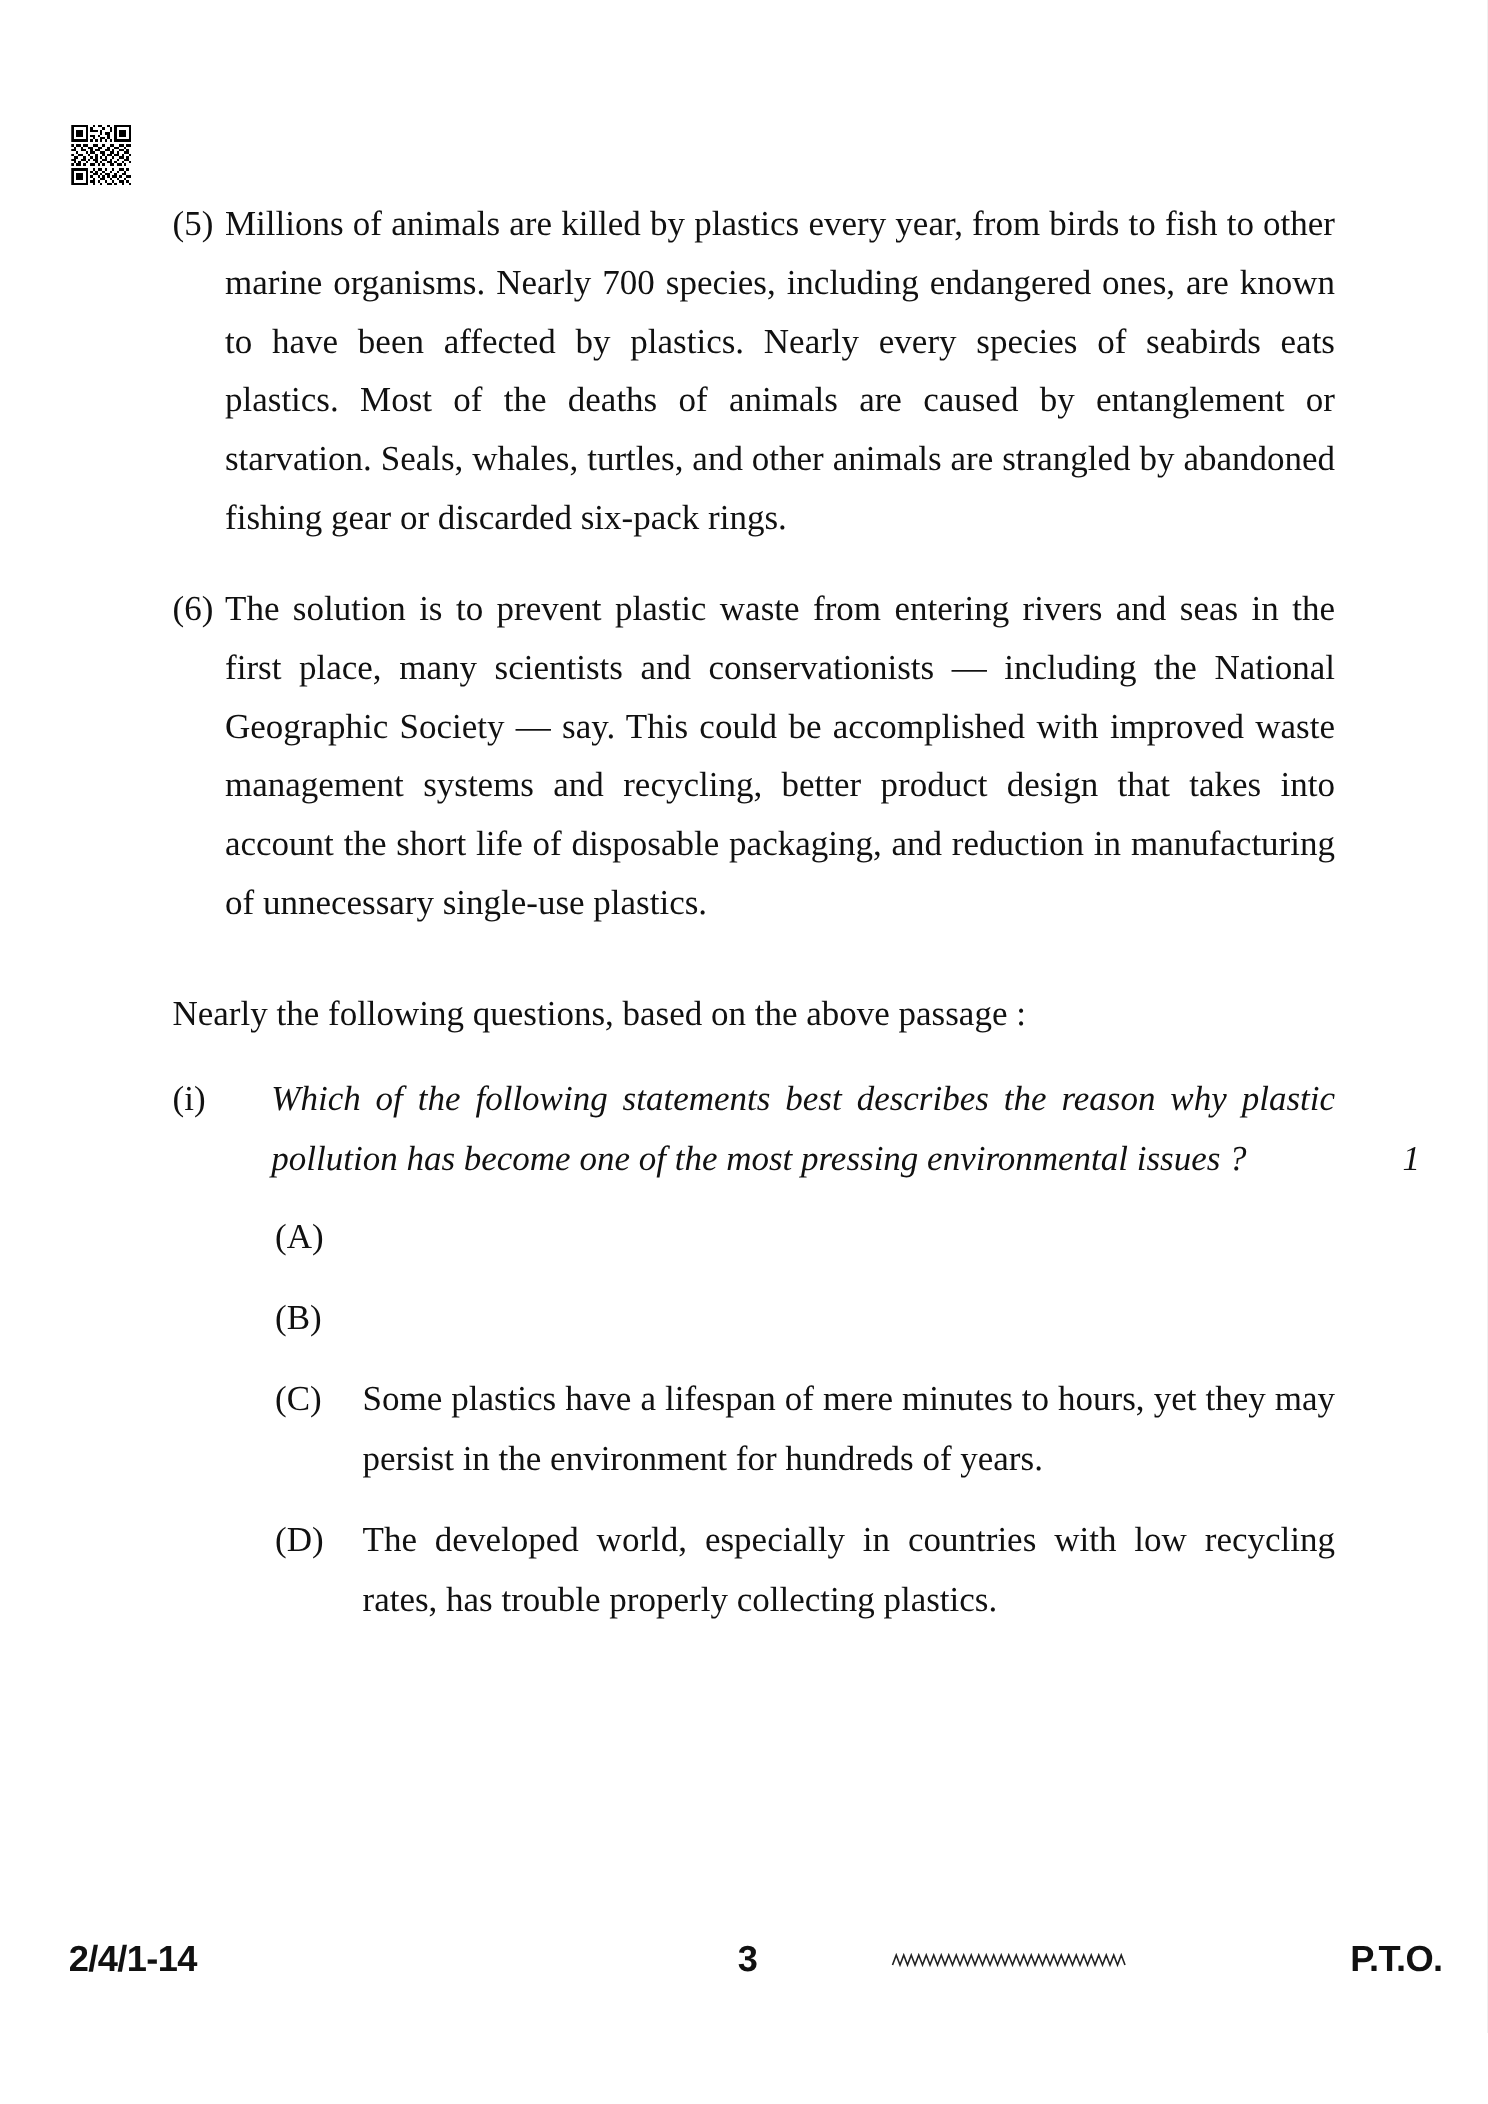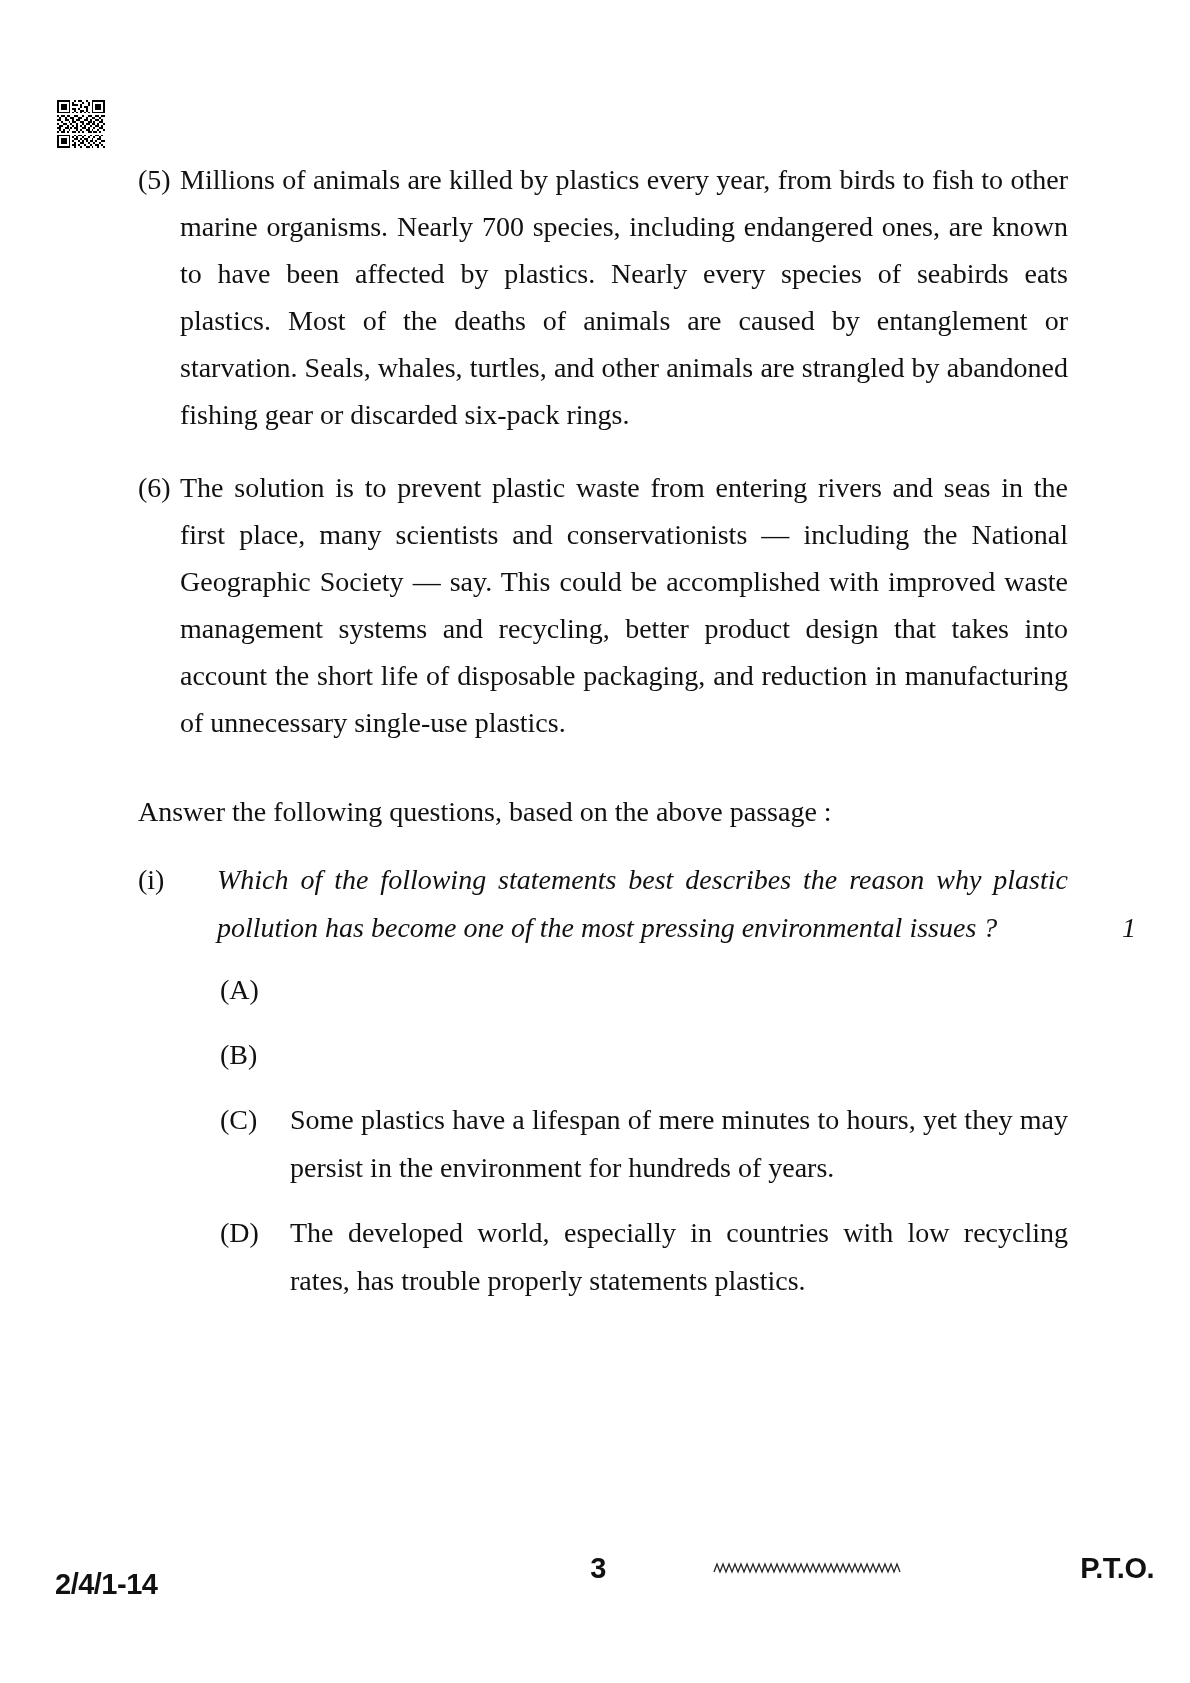--- a/index.html
+++ b/index.html
@@ -84,21 +84,21 @@
     position: absolute;
     left: 0;
     top: 1552px;
     width: 1190px;
     height: 36px;
     font-family: "Liberation Sans", "DejaVu Sans", sans-serif;
     font-weight: 600;
     font-size: 29px;
     letter-spacing: -0.5px;
   }
-  .footer-code { position: absolute; left: 55px; top: 16px; }
+  .footer-code { position: absolute; left: 55px; top: 0; }
   .footer-page { position: absolute; left: 578px; top: 0; width: 40px; text-align: center; }
   .footer-zigzag { position: absolute; left: 712px; top: 9px; }
   .footer-pto { position: absolute; right: 36px; top: 0; }
 </style>
 </head>
 <body>
 
 <div class="page">
 
   <svg class="qr" viewBox="0 0 25 25" shape-rendering="crispEdges" aria-hidden="true">
@@ -254,42 +254,42 @@
     <div class="para">
       <span class="para-num">(5)</span>
       <span class="para-text">Millions of animals are killed by plastics every year, from birds to fish to other marine organisms. Nearly 700 species, including endangered ones, are known to have been affected by plastics. Nearly every species of seabirds eats plastics. Most of the deaths of animals are caused by entanglement or starvation. Seals, whales, turtles, and other animals are strangled by abandoned fishing gear or discarded six-pack rings.</span>
     </div>
 
     <div class="para">
       <span class="para-num">(6)</span>
       <span class="para-text">The solution is to prevent plastic waste from entering rivers and seas in the first place, many scientists and conservationists — including the National Geographic Society — say. This could be accomplished with improved waste management systems and recycling, better product design that takes into account the short life of disposable packaging, and reduction in manufacturing of unnecessary single-use plastics.</span>
     </div>
 
-    <div class="instruction">Answer the following questions, based on the above passage :</div>
+    <div class="instruction">Nearly the following questions, based on the above passage :</div>
 
     <div class="question">
       <span class="q-num">(i)</span>
       <span class="q-text">Which of the following statements best describes the reason why plastic pollution has become one of the most pressing environmental issues ?</span>
       <span class="q-marks">1</span>
     </div>
 
     <div class="options">
       <div class="option option-a">
         <span class="opt-label">(A)</span>
       </div>
       <div class="option">
         <span class="opt-label">(B)</span>
       </div>
       <div class="option">
         <span class="opt-label">(C)</span>
         <span class="opt-text">Some plastics have a lifespan of mere minutes to hours, yet they may persist in the environment for hundreds of years.</span>
       </div>
       <div class="option">
         <span class="opt-label">(D)</span>
-        <span class="opt-text">The developed world, especially in countries with low recycling rates, has trouble properly statements plastics.</span>
+        <span class="opt-text">The developed world, especially in countries with low recycling rates, has trouble properly collecting plastics.</span>
       </div>
     </div>
 
   </div>
 
   <div class="footer">
     <span class="footer-code">2/4/1-14</span>
     <span class="footer-page">3</span>
     <svg class="footer-zigzag" width="190" height="14" viewBox="0 0 190 14" aria-hidden="true">
       <path d="M2 11 l3 -8 l3 8 l3 -8 l3 8 l3 -8 l3 8 l3 -8 l3 8 l3 -8 l3 8 l3 -8 l3 8 l3 -8 l3 8 l3 -8 l3 8 l3 -8 l3 8 l3 -8 l3 8 l3 -8 l3 8 l3 -8 l3 8 l3 -8 l3 8 l3 -8 l3 8 l3 -8 l3 8 l3 -8 l3 8 l3 -8 l3 8 l3 -8 l3 8 l3 -8 l3 8 l3 -8 l3 8 l3 -8 l3 8 l3 -8 l3 8 l3 -8 l3 8 l3 -8 l3 8 l3 -8 l3 8 l3 -8 l3 8 l3 -8 l3 8 l3 -8 l3 8 l3 -8 l3 8 l3 -8 l3 8 l3 -8 l3 8" fill="none" stroke="#222222" stroke-width="1.3"></path>

